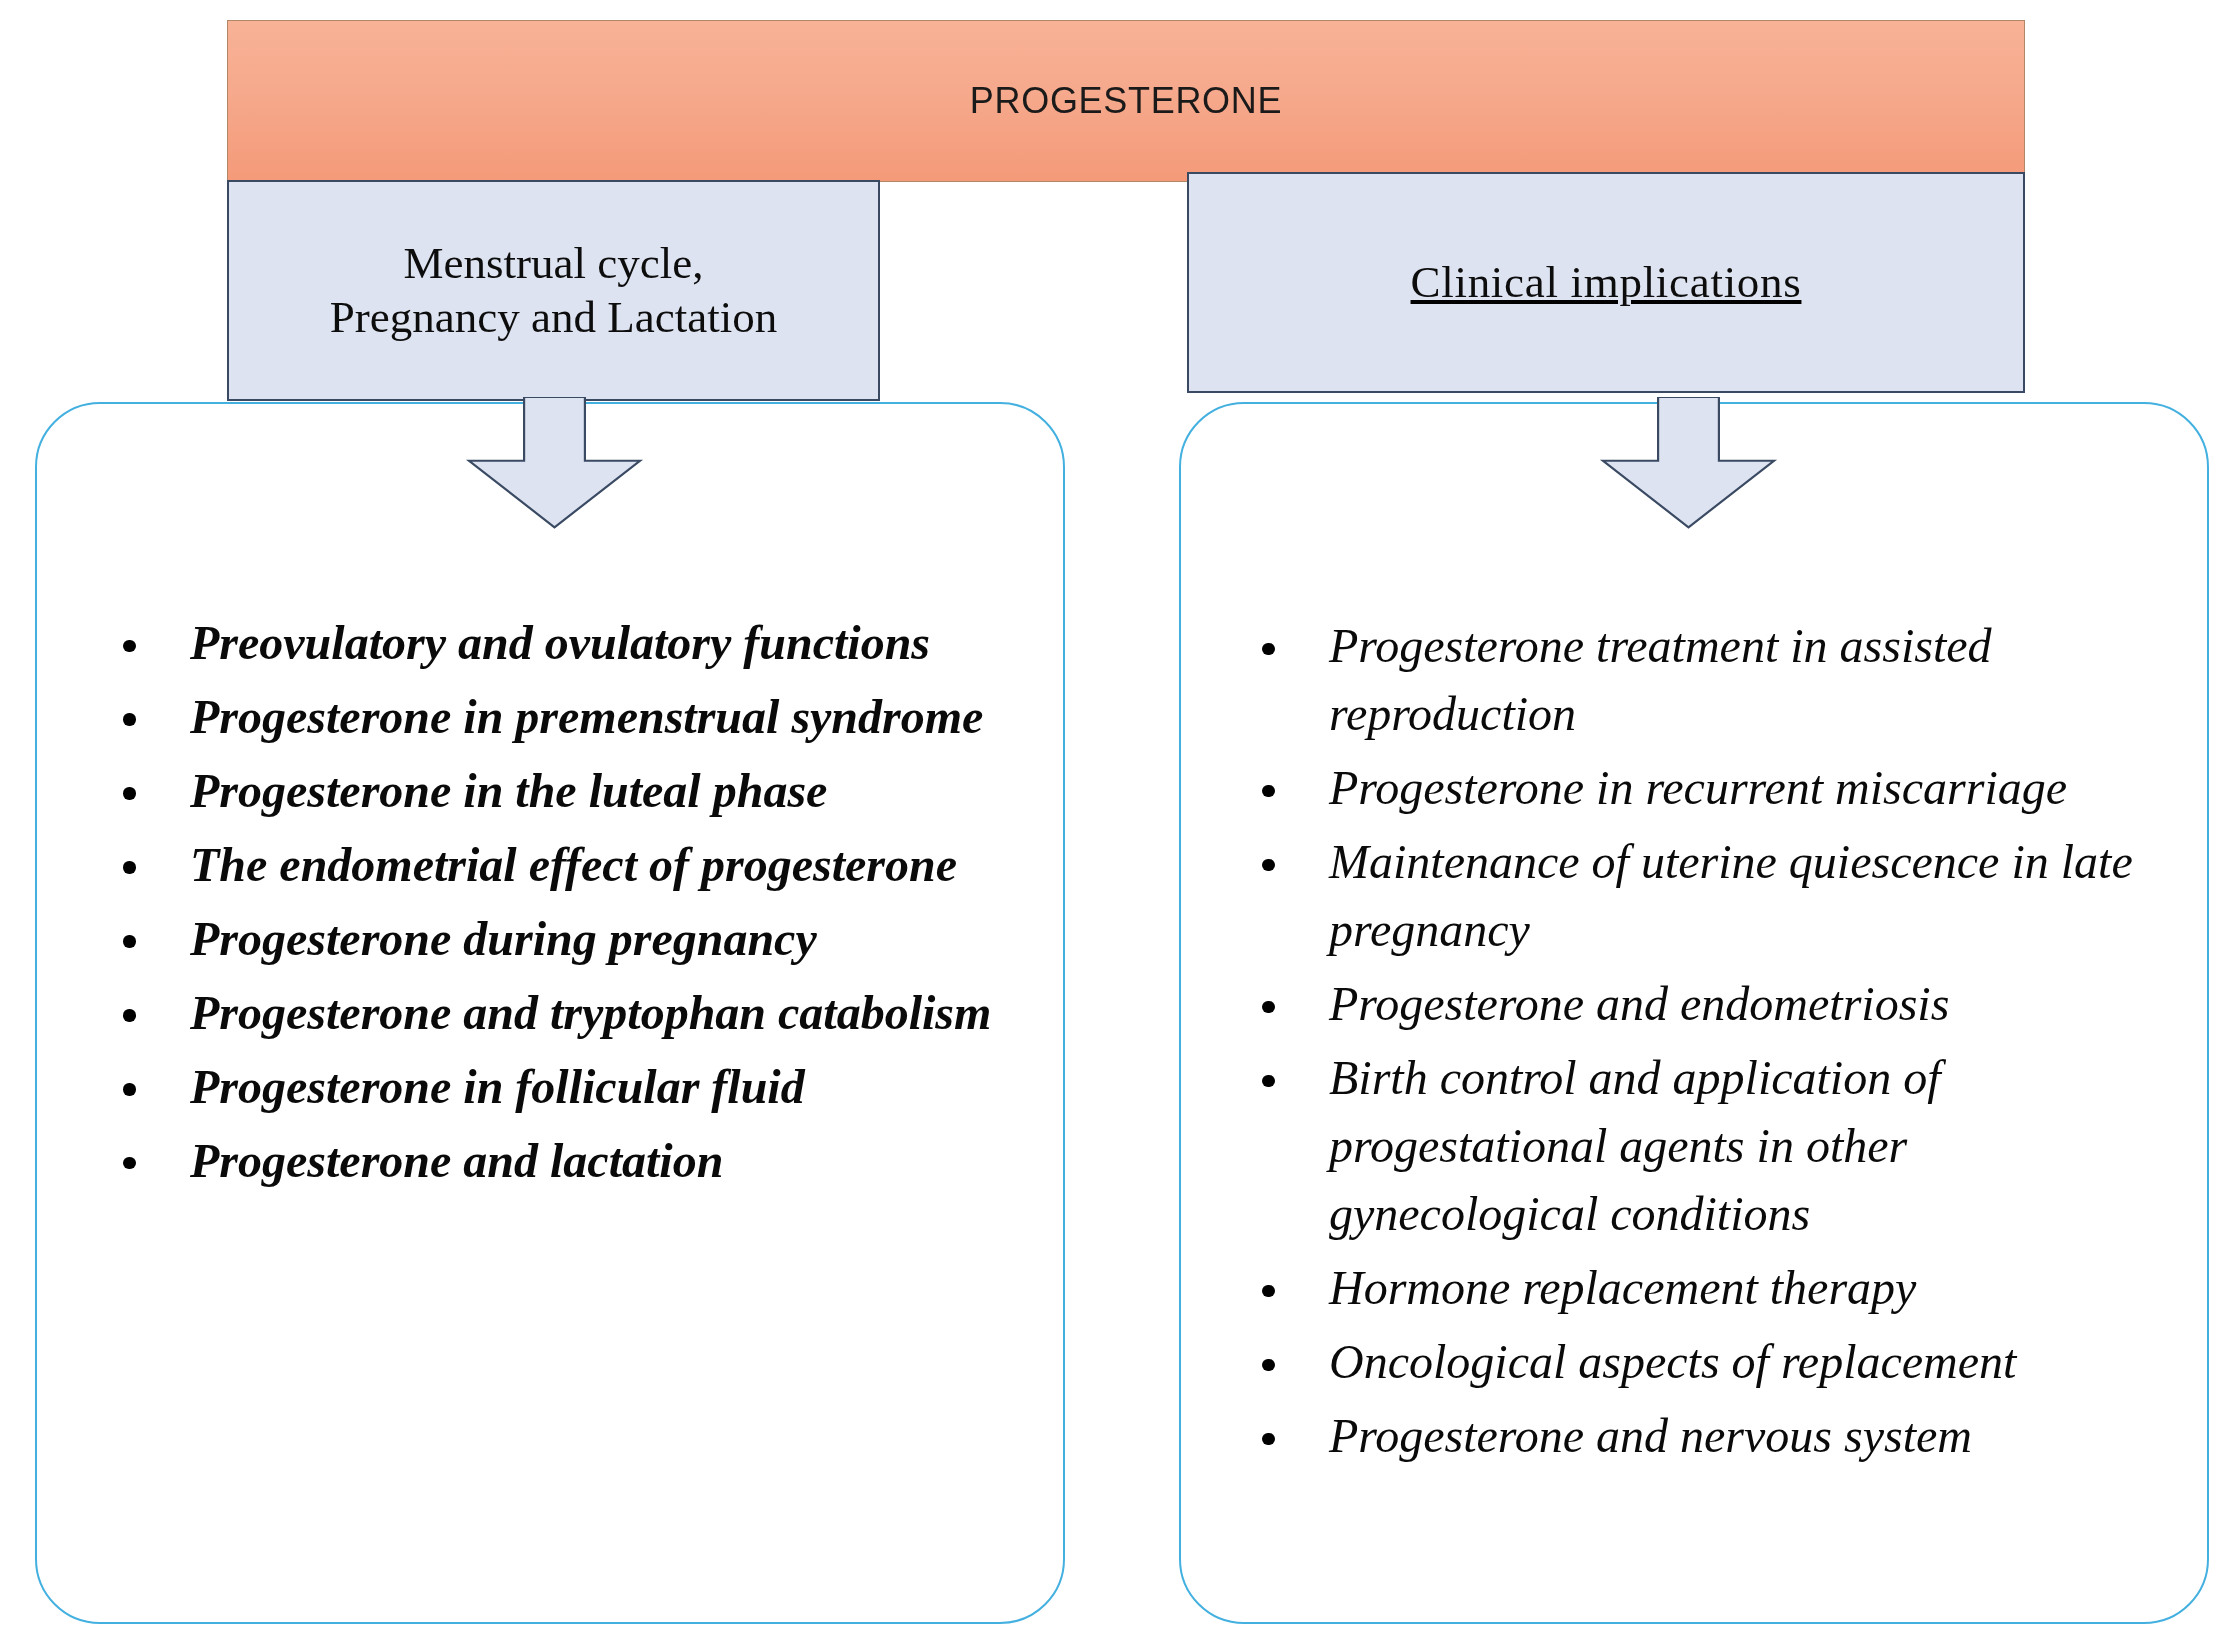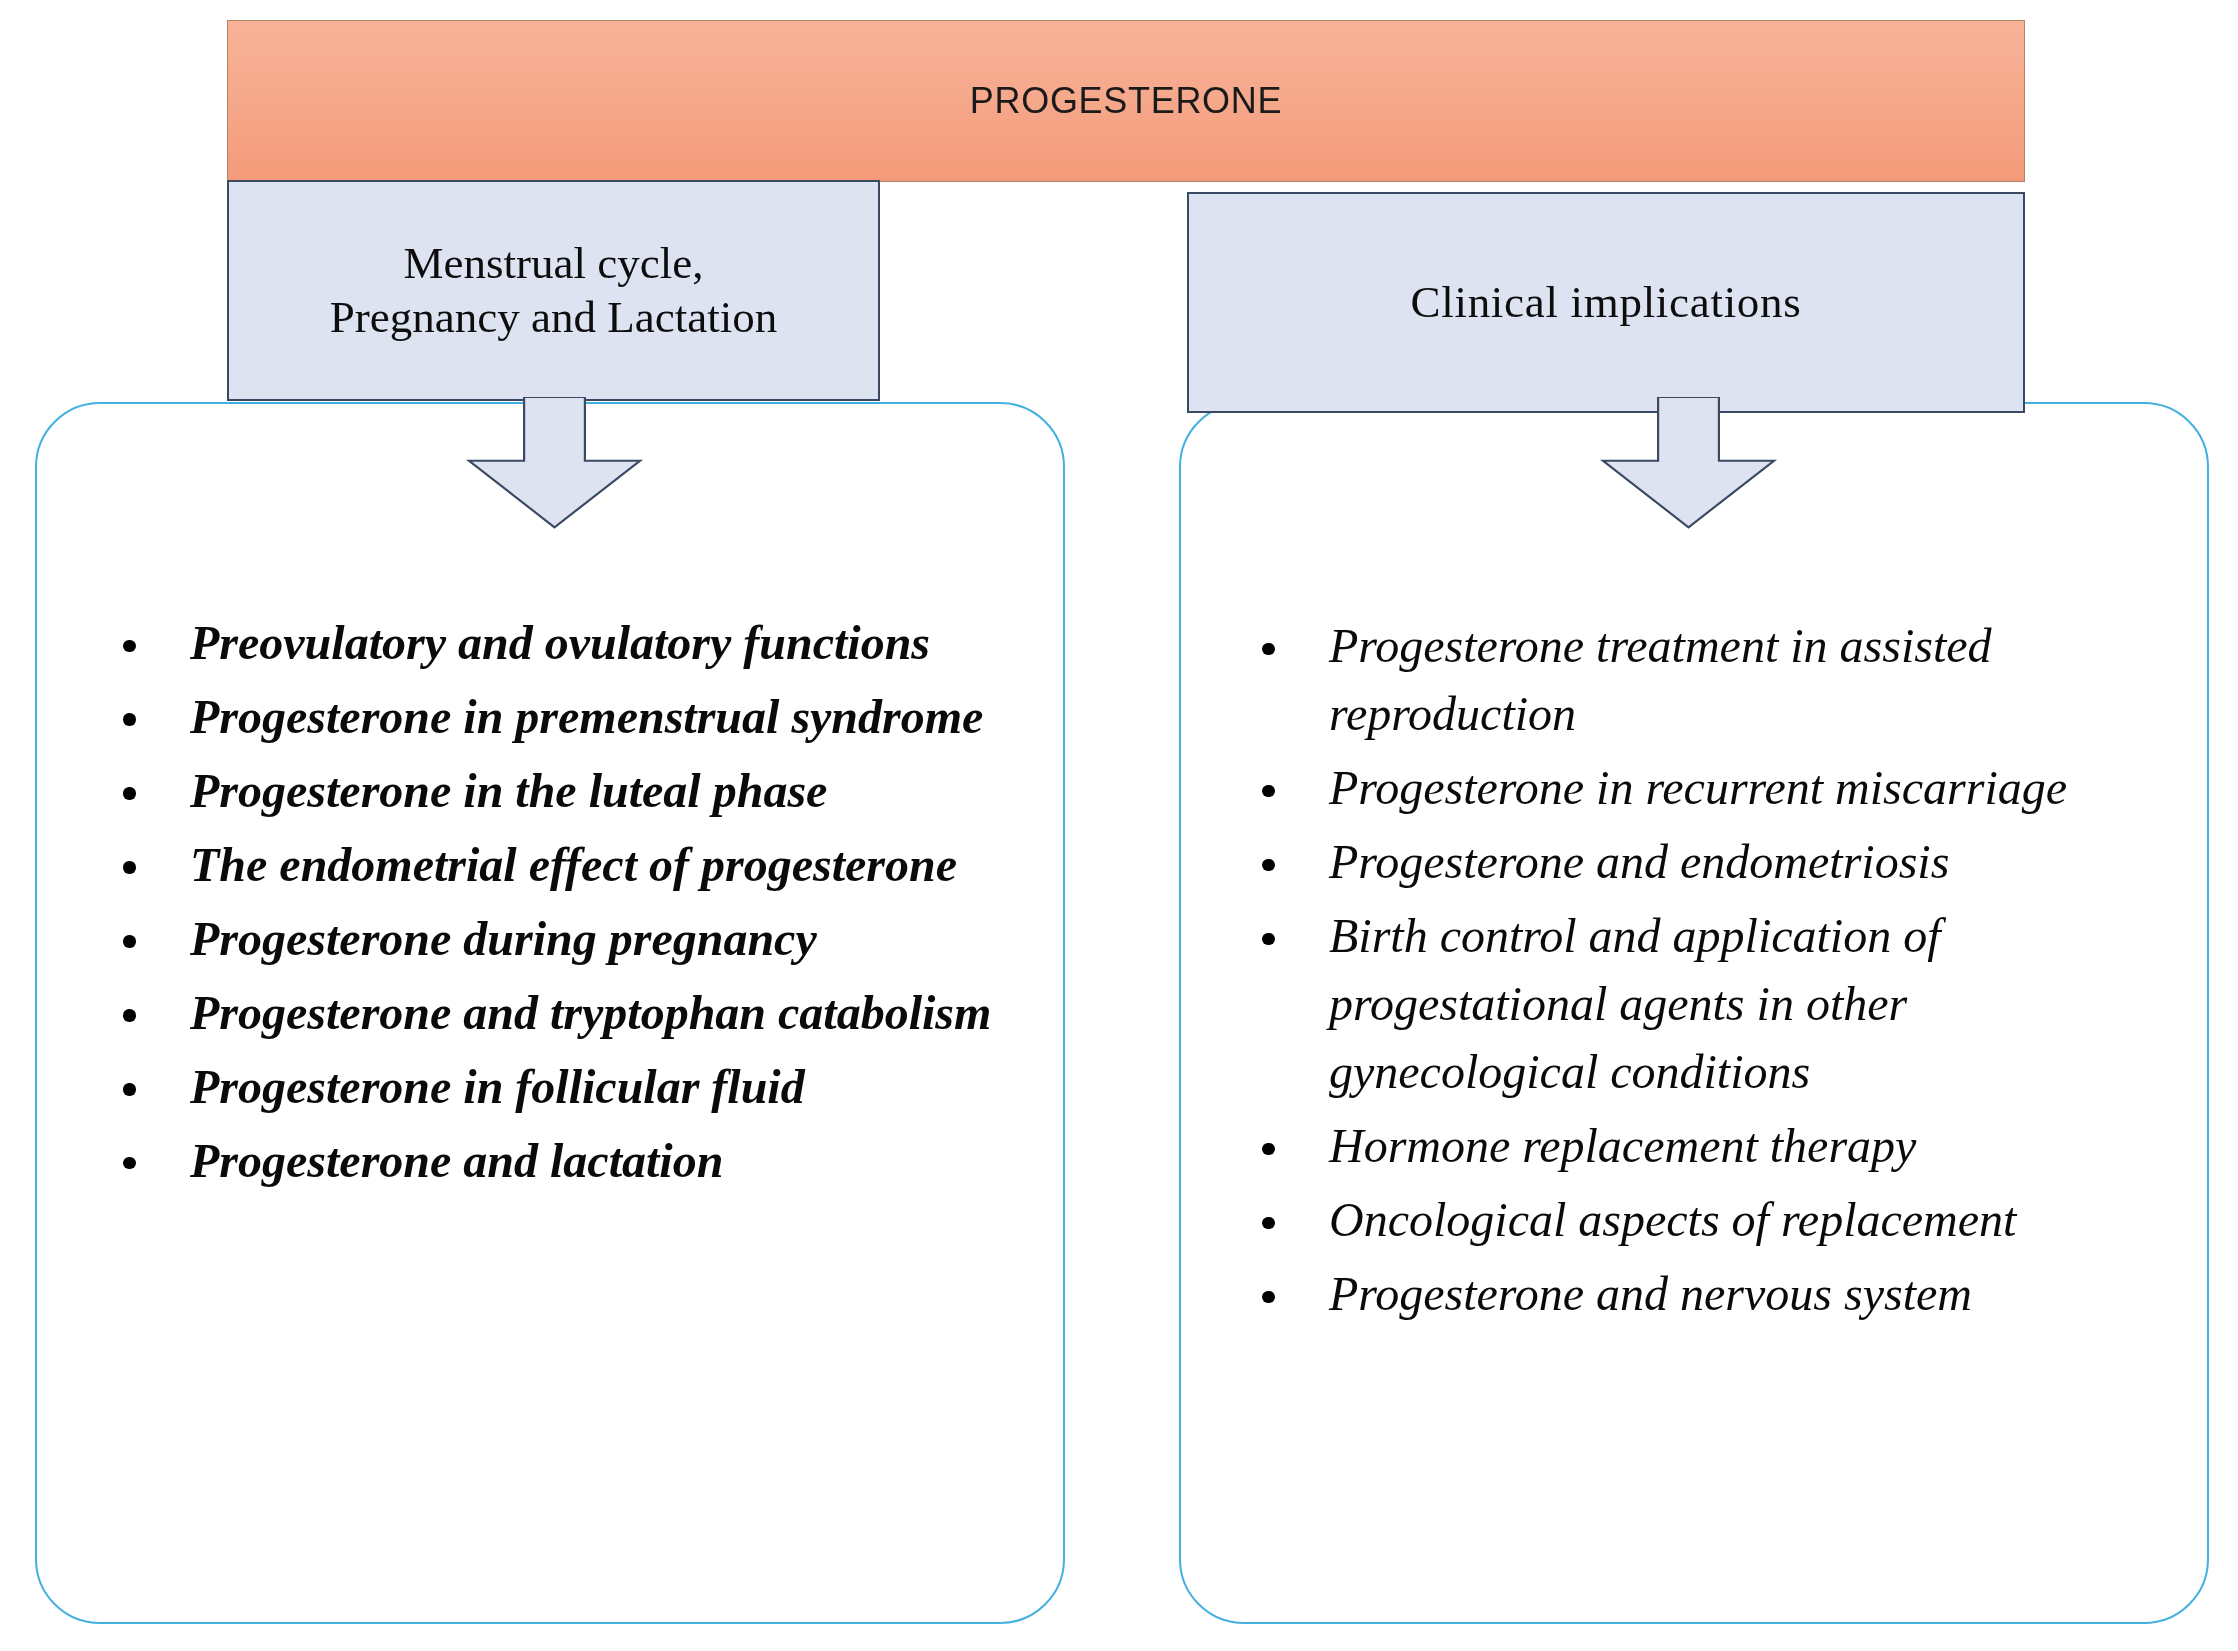--- a/index.html
+++ b/index.html
@@ -64,21 +64,21 @@
     box-sizing: border-box;
     background: #dde3f0;
     border: 2.2px solid #3a4a63;
     z-index: 4;
     display: flex;
     align-items: center;
     justify-content: center;
     text-align: center;
   }
   .cat-left  { left: 227px;  top: 180px; width: 653px;  height: 221px; }
-  .cat-right { left: 1187px; top: 192px; width: 838px; height: 221px; }
+  .cat-right { left: 1187px; top: 172px; width: 838px; height: 221px; text-decoration: underline; }
   .cat-label {
     font-family: "Liberation Serif", serif;
     font-size: 45px;
     line-height: 1.18;
     color: #0d0d0d;
     padding: 0 13px;
     white-space: pre-line;
   }
   .cat-right .cat-label { letter-spacing: 0.7px; }
 
@@ -158,20 +158,21 @@
     <li>The endometrial effect of progesterone</li>
     <li>Progesterone during pregnancy</li>
     <li>Progesterone and tryptophan catabolism</li>
     <li>Progesterone in follicular fluid</li>
     <li>Progesterone and lactation</li>
   </ul>
 
   <ul class="bullets bullets-right">
     <li>Progesterone treatment in assisted reproduction</li>
     <li>Progesterone in recurrent miscarriage</li>
+    <li>Maintenance of uterine quiescence in late pregnancy</li>
     <li>Progesterone and endometriosis</li>
     <li>Birth control and application of progestational agents in other gynecological conditions</li>
     <li>Hormone replacement therapy</li>
     <li>Oncological aspects of replacement</li>
     <li>Progesterone and nervous system</li>
   </ul>
 
 </div>
 
 

